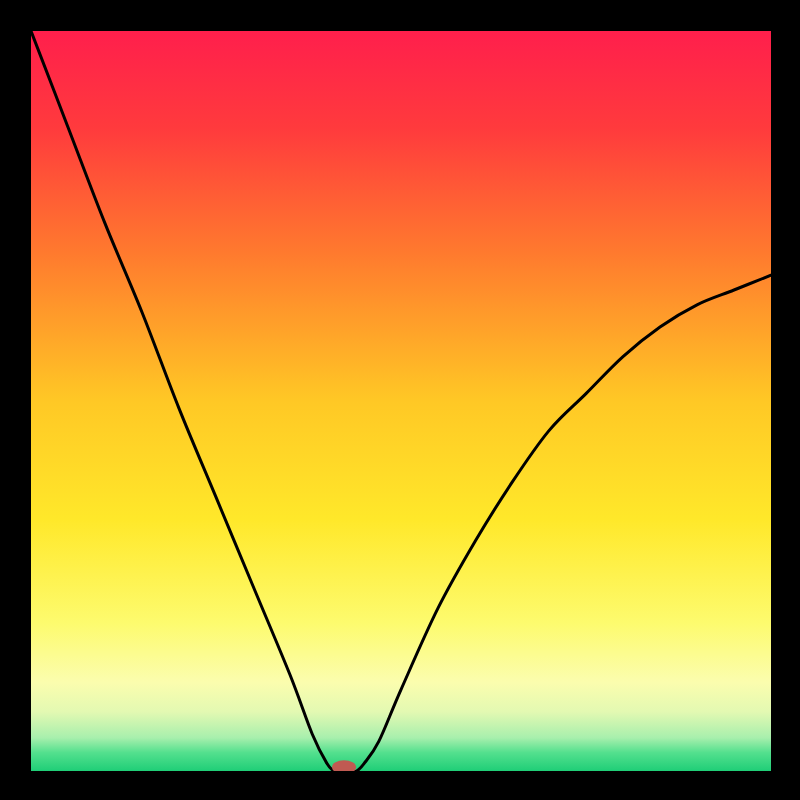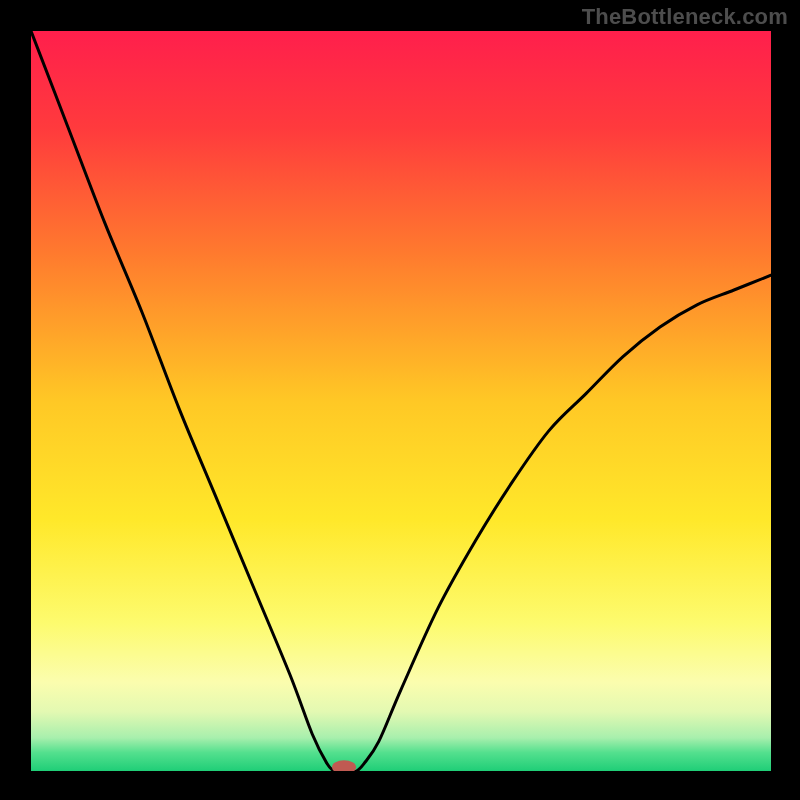--- a/index.html
+++ b/index.html
@@ -37,21 +37,20 @@
     overflow: hidden;
   }
   svg {
     display: block;
   }
 </style>
 </head>
 <body>
 
 <div class="frame">
-  <div class="attribution">TheBottleneck.com</div>
 
   <div class="plot-area">
     <svg id="chart-svg" width="740" height="740" viewBox="0 0 740 740">
       <defs>
         <linearGradient id="bg-grad" x1="0" y1="0" x2="0" y2="1">
             <stop offset="0%" stop-color="#ff1f4c"></stop>
             <stop offset="13%" stop-color="#ff3a3d"></stop>
             <stop offset="30%" stop-color="#ff7a2e"></stop>
             <stop offset="50%" stop-color="#ffc825"></stop>
             <stop offset="66%" stop-color="#ffe82a"></stop>

